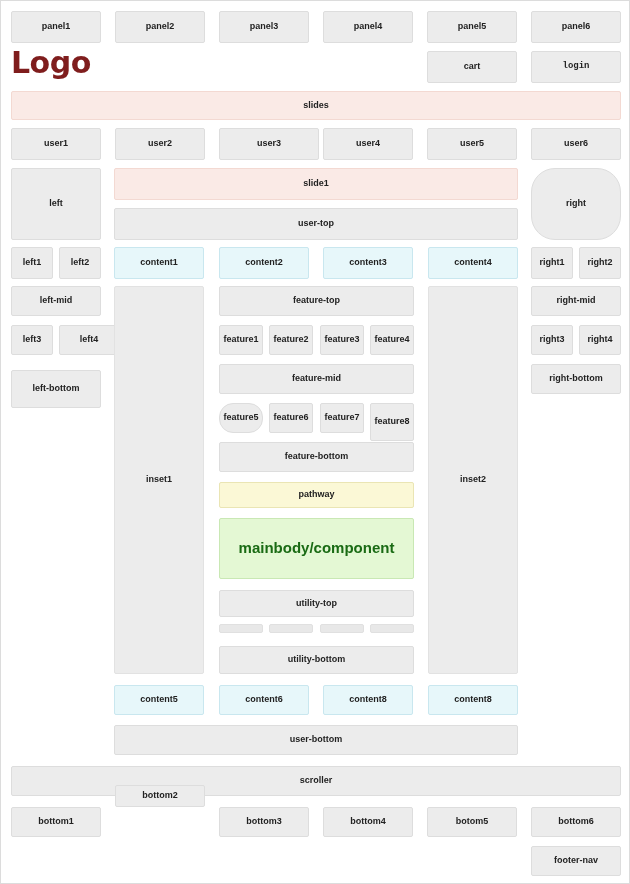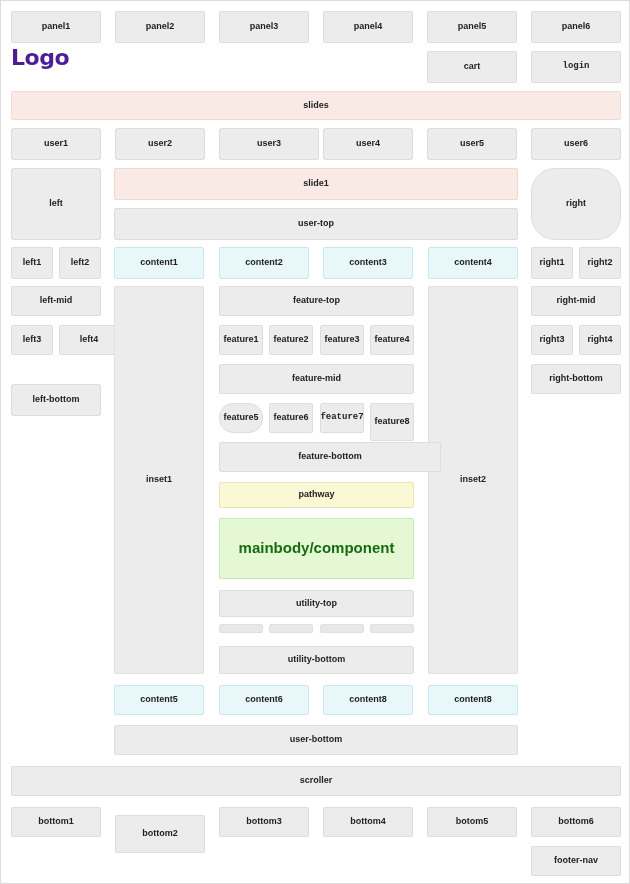--- a/index.html
+++ b/index.html
@@ -36,23 +36,23 @@
   .blk.pink   { background: #faeae6; border-color: #f3d9d2; }
   .blk.cyan   { background: #e7f7fa; border-color: #c9e7ef; }
   .blk.yellow { background: #fbf8d6; border-color: #eae5b4; }
   .blk.green  { background: #e4f8d4; border-color: #c9e8b4; color: #1a6b14; font-size: 15px; }
   .blk.inset  { background: #ececec; border-color: #e2e2e2; }
   .blk.strip  { background: #e8e8e8; border-color: #e0e0e0; }
   #logo {
     position: absolute;
     left: 10px;
     top: 44px;
-    font-size: 22px;
+    font-size: 30px;
     font-weight: bold;
-    color: #4c1d95;
+    color: #7f1d1d;
     letter-spacing: -0.5px;
     font-family: "DejaVu Sans", sans-serif;
   }
 </style>
 </head>
 <body style="background: rgb(240, 240, 240);">
 
 <div id="page" style="width: 630px; height: 884px; background: rgb(255, 255, 255);">
 
   <div id="logo">Logo</div>
@@ -81,21 +81,21 @@
       <div class="blk" style="left: 530px; top: 127px; width: 90px; height: 32px;">user6</div>
     </div>
 
   <div id="left-column">
       <div class="blk" style="left: 10px; top: 167px; width: 90px; height: 72px;">left</div>
       <div class="blk" style="left: 10px; top: 246px; width: 42px; height: 32px;">left1</div>
       <div class="blk" style="left: 58px; top: 246px; width: 42px; height: 32px;">left2</div>
       <div class="blk" style="left: 10px; top: 285px; width: 90px; height: 30px;">left-mid</div>
       <div class="blk" style="left: 10px; top: 324px; width: 42px; height: 30px;">left3</div>
       <div class="blk" style="left: 58px; top: 324px; width: 60px; height: 30px;">left4</div>
-      <div class="blk" style="left: 10px; top: 383px; width: 90px; height: 32px;">left-bottom</div>
+      <div class="blk" style="left: 10px; top: 369px; width: 90px; height: 38px;">left-bottom</div>
     </div>
   <div id="right-column">
       <div class="blk" style="left: 530px; top: 167px; width: 90px; height: 72px; border-radius: 24px;">right</div>
       <div class="blk" style="left: 530px; top: 246px; width: 42px; height: 32px;">right1</div>
       <div class="blk" style="left: 578px; top: 246px; width: 42px; height: 32px;">right2</div>
       <div class="blk" style="left: 530px; top: 285px; width: 90px; height: 30px;">right-mid</div>
       <div class="blk" style="left: 530px; top: 324px; width: 42px; height: 30px;">right3</div>
       <div class="blk" style="left: 578px; top: 324px; width: 42px; height: 30px;">right4</div>
       <div class="blk" style="left: 530px; top: 363px; width: 90px; height: 30px;">right-bottom</div>
     </div>
@@ -119,24 +119,24 @@
   <div id="feature-row-1">
       <div class="blk" style="left: 218px; top: 324px; width: 44px; height: 30px;">feature1</div>
       <div class="blk" style="left: 268px; top: 324px; width: 44px; height: 30px;">feature2</div>
       <div class="blk" style="left: 319px; top: 324px; width: 44px; height: 30px;">feature3</div>
       <div class="blk" style="left: 369px; top: 324px; width: 44px; height: 30px;">feature4</div>
     </div>
   <div class="blk" id="feature-mid-block" style="left: 218px; top: 363px; width: 195px; height: 30px;">feature-mid</div>
   <div id="feature-row-2">
       <div class="blk" style="left: 218px; top: 402px; width: 44px; height: 30px; border-radius: 14px;">feature5</div>
       <div class="blk" style="left: 268px; top: 402px; width: 44px; height: 30px;">feature6</div>
-      <div class="blk" style="left: 319px; top: 402px; width: 44px; height: 30px; font-family: Liberation Mono, monospace;">feature7</div>
+      <div class="blk" style="left: 319px; top: 402px; width: 44px; height: 30px;">feature7</div>
       <div class="blk" style="left: 369px; top: 402px; width: 44px; height: 38px;">feature8</div>
     </div>
-  <div class="blk" id="feature-bottom-block" style="left: 218px; top: 441px; width: 222px; height: 30px;">feature-bottom</div>
+  <div class="blk" id="feature-bottom-block" style="left: 218px; top: 441px; width: 195px; height: 30px;">feature-bottom</div>
 
   <div class="blk yellow" id="pathway-block" style="left: 218px; top: 481px; width: 195px; height: 26px;">pathway</div>
   <div class="blk green" id="mainbody-block" style="left: 218px; top: 517px; width: 195px; height: 61px;">mainbody/component</div>
 
   <div class="blk" id="utility-top-block" style="left: 218px; top: 589px; width: 195px; height: 27px;">utility-top</div>
   <div id="utility-strips">
       <div class="blk strip" style="left: 218px; top: 623px; width: 44px; height: 9px;"></div>
       <div class="blk strip" style="left: 268px; top: 623px; width: 44px; height: 9px;"></div>
       <div class="blk strip" style="left: 319px; top: 623px; width: 44px; height: 9px;"></div>
       <div class="blk strip" style="left: 369px; top: 623px; width: 44px; height: 9px;"></div>
@@ -148,21 +148,21 @@
       <div class="blk cyan" style="left: 218px; top: 684px; width: 90px; height: 30px;">content6</div>
       <div class="blk cyan" style="left: 322px; top: 684px; width: 90px; height: 30px;">content8</div>
       <div class="blk cyan" style="left: 427px; top: 684px; width: 90px; height: 30px;">content8</div>
     </div>
 
   <div class="blk" id="user-bottom-block" style="left: 113px; top: 724px; width: 404px; height: 30px;">user-bottom</div>
   <div class="blk" id="scroller-block" style="left: 10px; top: 765px; width: 610px; height: 30px;">scroller</div>
 
   <div id="bottom-row">
       <div class="blk" style="left: 10px; top: 806px; width: 90px; height: 30px;">bottom1</div>
-      <div class="blk" style="left: 114px; top: 814px; width: 90px; height: 38px;">bottom2</div>
+      <div class="blk" style="left: 114px; top: 784px; width: 90px; height: 22px;">bottom2</div>
       <div class="blk" style="left: 218px; top: 806px; width: 90px; height: 30px;">bottom3</div>
       <div class="blk" style="left: 322px; top: 806px; width: 90px; height: 30px;">bottom4</div>
       <div class="blk" style="left: 426px; top: 806px; width: 90px; height: 30px;">botom5</div>
       <div class="blk" style="left: 530px; top: 806px; width: 90px; height: 30px;">bottom6</div>
     </div>
 
   <div class="blk" id="footer-nav-block" style="left: 530px; top: 845px; width: 90px; height: 30px;">footer-nav</div>
 </div>
 
 </body></html>

